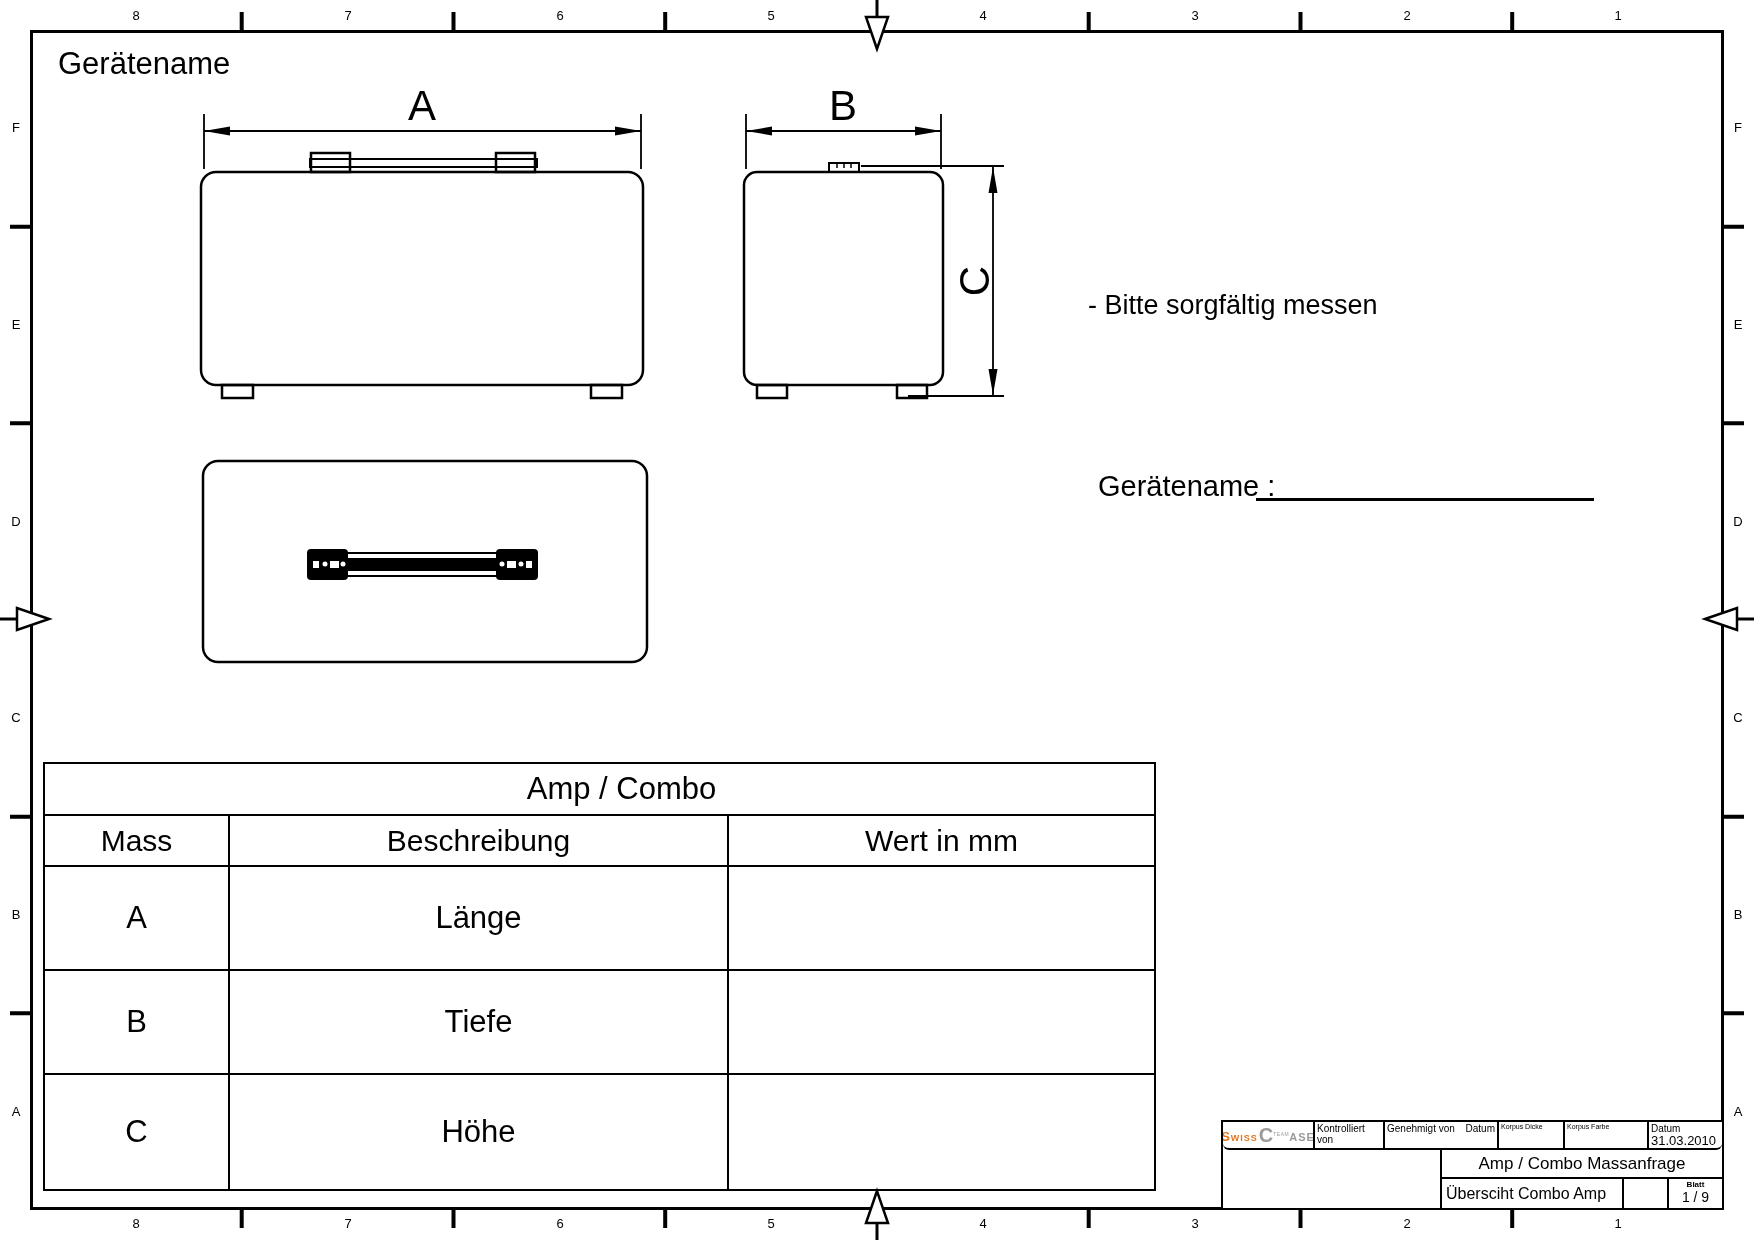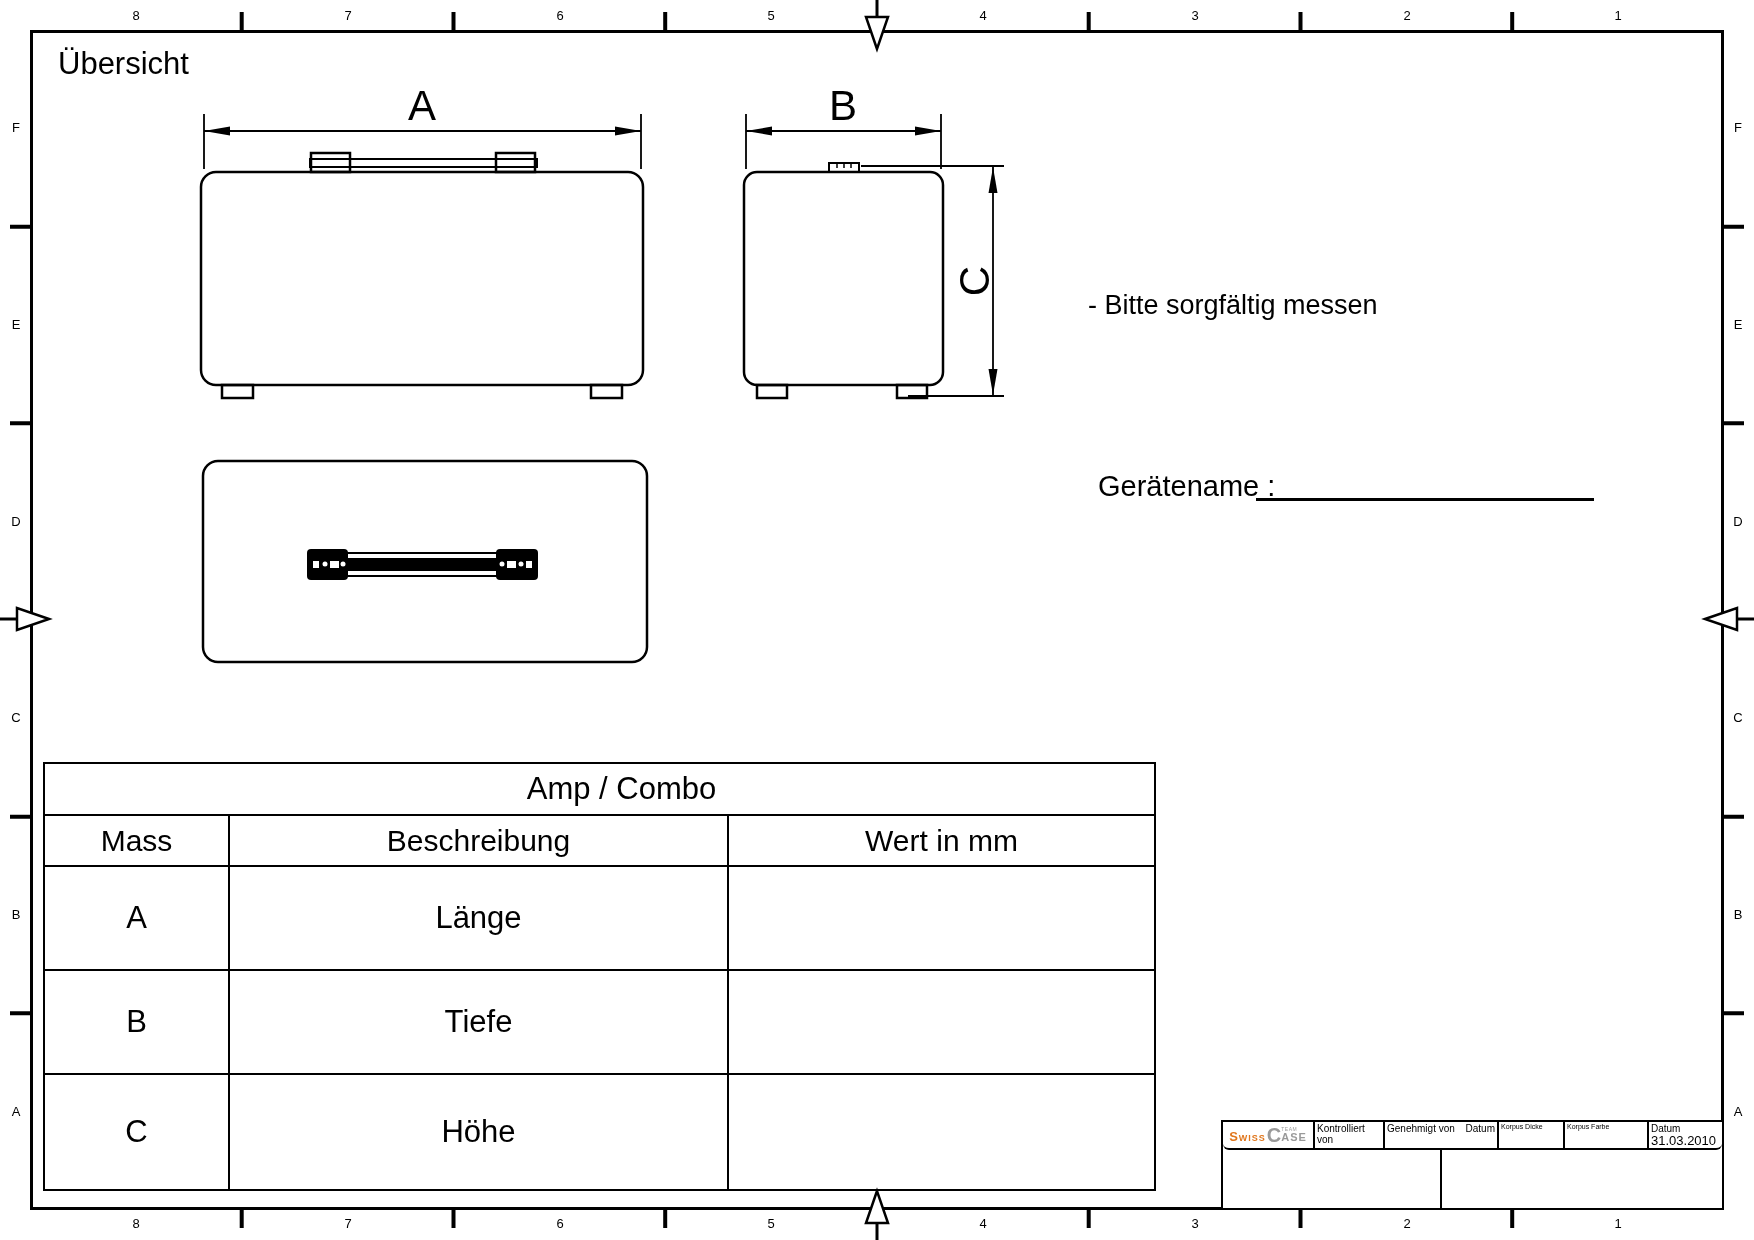--- a/index.html
+++ b/index.html
@@ -92,21 +92,21 @@
   }
   .tb-empty-small { width: 45px; border-right: 2px solid #000; }
   .tb-blatt { flex: 1; display: flex; flex-direction: column; align-items: center; }
   .tb-blatt-label { font-size: 8px; font-weight: bold; line-height: 9px; margin-top: 1px; }
   .tb-blatt-value { font-size: 14px; line-height: 16px; }
 
   
   .logo { display: flex; align-items: flex-end; line-height: 1; }
   .logo-swiss { font-weight: bold; font-size: 13px; letter-spacing: 1px; font-variant: small-caps; }
   .logo-c { font-size: 20px; font-weight: bold; margin-left: 1px; line-height: 0.8; }
-  .logo-rest { display: flex; flex-direction: column; align-items: flex-start; }
+  .logo-rest { display: flex; flex-direction: row; align-items: flex-start; }
   .logo-team { font-style: normal; font-size: 5px; letter-spacing: 0.5px; }
   .logo-ase { font-size: 11px; font-weight: bold; letter-spacing: 1px; line-height: 1; }
 </style>
 </head>
 <body>
 
 <div class="paper">
 
   <span class="zone-label" style="left:121px;top:6px">8</span>
   <span class="zone-label" style="left:333px;top:6px">7</span>
@@ -215,21 +215,21 @@
         <rect x="330" y="561" width="9" height="7" fill="#fff"></rect>
         <circle cx="343" cy="564" r="2.5" fill="#fff"></circle>
         <circle cx="502" cy="564" r="2.5" fill="#fff"></circle>
         <rect x="507" y="561" width="9" height="7" fill="#fff"></rect>
         <circle cx="521" cy="564" r="2.5" fill="#fff"></circle>
         <rect x="526" y="561" width="6" height="7" fill="#fff"></rect>
       </g>
     </g>
   </svg>
 
-  <div class="sheet-title">Übersicht</div>
+  <div class="sheet-title">Gerätename</div>
 
   <div class="notes">
     <div class="notes-items">
       <div>- Bitte sorgfältig messen</div>
     </div>
   </div>
 
   <div class="device-name-label">Gerätename :</div>
   <div class="device-name-line"></div>
 
@@ -276,16 +276,27 @@
       </div>
       <div class="tb-cell-kdicke">Korpus Dicke</div>
       <div class="tb-cell-kfarbe">Korpus Farbe</div>
       <div class="tb-cell-datum">
         <div>Datum</div>
         <div class="tb-datum-value">31.03.2010</div>
       </div>
     </div>
     <div class="tb-lower">
       <div class="tb-empty-big"></div>
+      <div class="tb-right">
+        <div class="tb-project">Amp / Combo Massanfrage</div>
+        <div class="tb-row3">
+          <div class="tb-sheet-title">Übersciht Combo Amp</div>
+          <div class="tb-empty-small"></div>
+          <div class="tb-blatt">
+            <div class="tb-blatt-label">Blatt</div>
+            <div class="tb-blatt-value">1 / 9</div>
+          </div>
+        </div>
+      </div>
     </div>
   </div>
 
 </div>
 
 </body></html>

